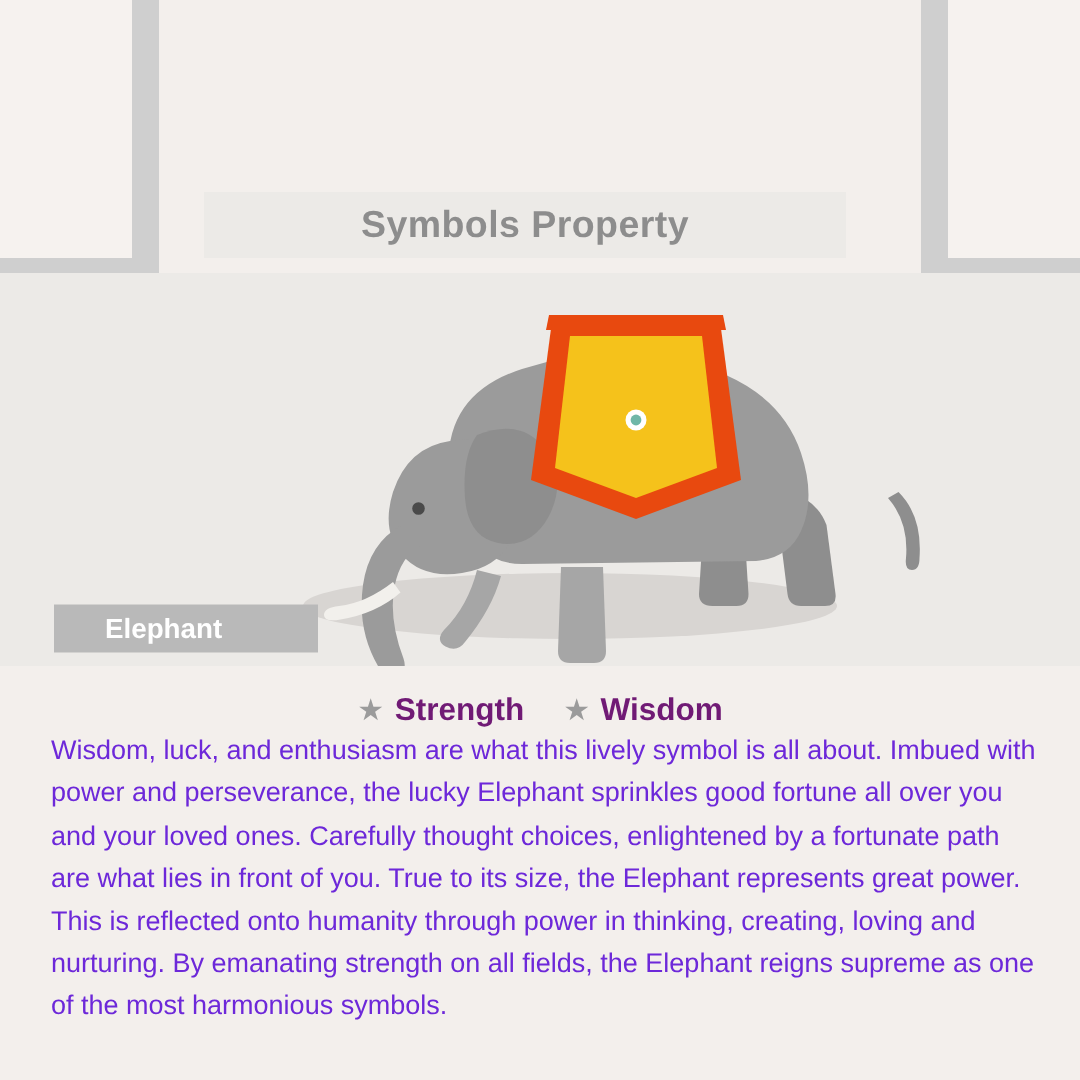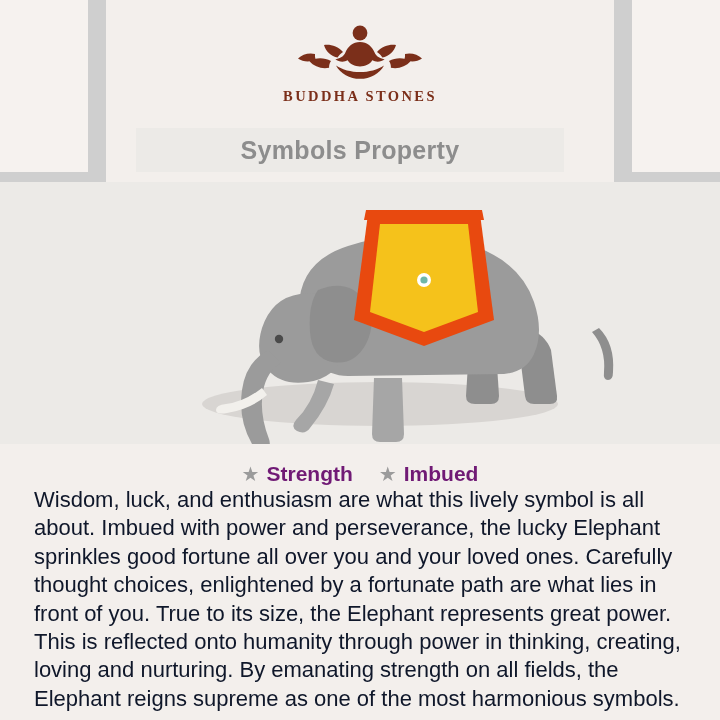--- a/index.html
+++ b/index.html
@@ -153,22 +153,22 @@
     font-size: 21px;
     font-weight: bold;
   }
 
   
   .body-copy {
     position: absolute;
     left: 34px;
     top: 486px;
     width: 658px;
-    color: #0f172a;
-    font-size: 22px;
+    color: #6d28d9;
+    font-size: 18px;
     line-height: 28.4px;
     text-align: left;
   }
   .white-strip {
     position: absolute;
     left: 0;
     bottom: 0;
     width: 720px;
     height: 276px;
     background: #ffffff;
@@ -182,44 +182,20 @@
 
   <div class="white-strip"></div>
 
   <div class="corner-tl">
     <div class="corner-tl-inner"></div>
   </div>
   <div class="corner-tr">
     <div class="corner-tr-inner"></div>
   </div>
 
-  <div class="header">
-    <div class="logo-mark">
-      <svg width="150" height="62" viewBox="0 0 150 62" xmlns="http://www.w3.org/2000/svg">
-        <g fill="#7b2f1a">
-
-          <circle cx="75" cy="13" r="7.4"></circle>
-
-          <path d="M75 22c-7 0-12.5 4.8-14.6 10.6-1.6 4.3-6.5 6.3-10 6.6 3 2.6 8.3 3.4 12.3 1.1 2.4 4 7.1 6.2 12.3 6.2s9.9-2.2 12.3-6.2c4 2.3 9.3 1.5 12.3-1.1-3.5-.3-8.4-2.3-10-6.6C87.5 26.8 82 22 75 22z"></path>
-
-          <path d="M58 32c-5-6-13-8-19-7 1.6 6.4 7.3 11.6 13.6 12.6 1.3-2.1 3.1-4 5.4-5.6z"></path>
-          <path d="M92 32c5-6 13-8 19-7-1.6 6.4-7.3 11.6-13.6 12.6-1.3-2.1-3.1-4-5.4-5.6z"></path>
-
-          <path d="M46 41c-7-4-16-3.6-21.5.3 4.6 5.4 12.6 8 19.6 6.4-.1-2.3.5-4.6 1.9-6.7z"></path>
-          <path d="M104 41c7-4 16-3.6 21.5.3-4.6 5.4-12.6 8-19.6 6.4.1-2.3-.5-4.6-1.9-6.7z"></path>
-
-          <path d="M75 52c-9 0-17.6-2.4-24-6.6 4.4 8.2 13.7 13.4 24 13.4s19.6-5.2 24-13.4c-6.4 4.2-15 6.6-24 6.6z"></path>
-
-          <path d="M30 34c-6-1.6-13 .4-17 4.6 5 3.4 12.2 3.8 17.6 1-.6-1.9-.8-3.8-.6-5.6z"></path>
-          <path d="M120 34c6-1.6 13 .4 17 4.6-5 3.4-12.2 3.8-17.6 1 .6-1.9.8-3.8.6-5.6z"></path>
-        </g>
-      </svg>
-    </div>
-    <div class="brand-name">BUDDHA STONES</div>
-  </div>
 
   <div class="title-bar">
     <div class="title-text">Symbols Property</div>
   </div>
 
   <div class="illustration">
     <svg width="720" height="262" viewBox="0 0 720 262" xmlns="http://www.w3.org/2000/svg">
 
       <ellipse cx="380" cy="222" rx="178" ry="22" fill="#d8d5d2"></ellipse>
 
@@ -247,27 +223,30 @@
 
       <path d="M380 42 l88 0 l10 88 l-54 20 l-54-20 z" fill="#f5c21b"></path>
 
       <circle cx="424" cy="98" r="7" fill="#ffffff"></circle>
       <circle cx="424" cy="98" r="3.6" fill="#6fb7a8"></circle>
 
       <path d="M366 28 l116 0 l2 10 l-120 0 z" fill="#e8490f"></path>
     </svg>
   </div>
 
+  <div class="label-tab">
+    <span class="label-text">Elephant</span>
+  </div>
 
   <div class="keywords">
     <div class="keyword">
       <span class="star">★</span>
       <span class="kw-text">Strength</span>
     </div>
     <div class="keyword">
       <span class="star">★</span>
-      <span class="kw-text">Imbued</span>
+      <span class="kw-text">Wisdom</span>
     </div>
   </div>
 
   <div class="body-copy">Wisdom, luck, and enthusiasm are what this lively symbol is all about. Imbued with power and perseverance, the lucky Elephant sprinkles good fortune all over you and your loved ones. Carefully thought choices, enlightened by a fortunate path are what lies in front of you. True to its size, the Elephant represents great power. This is reflected onto humanity through power in thinking, creating, loving and nurturing. By emanating strength on all fields, the Elephant reigns supreme as one of the most harmonious symbols.</div>
 
 </div>
 
 </body></html>

